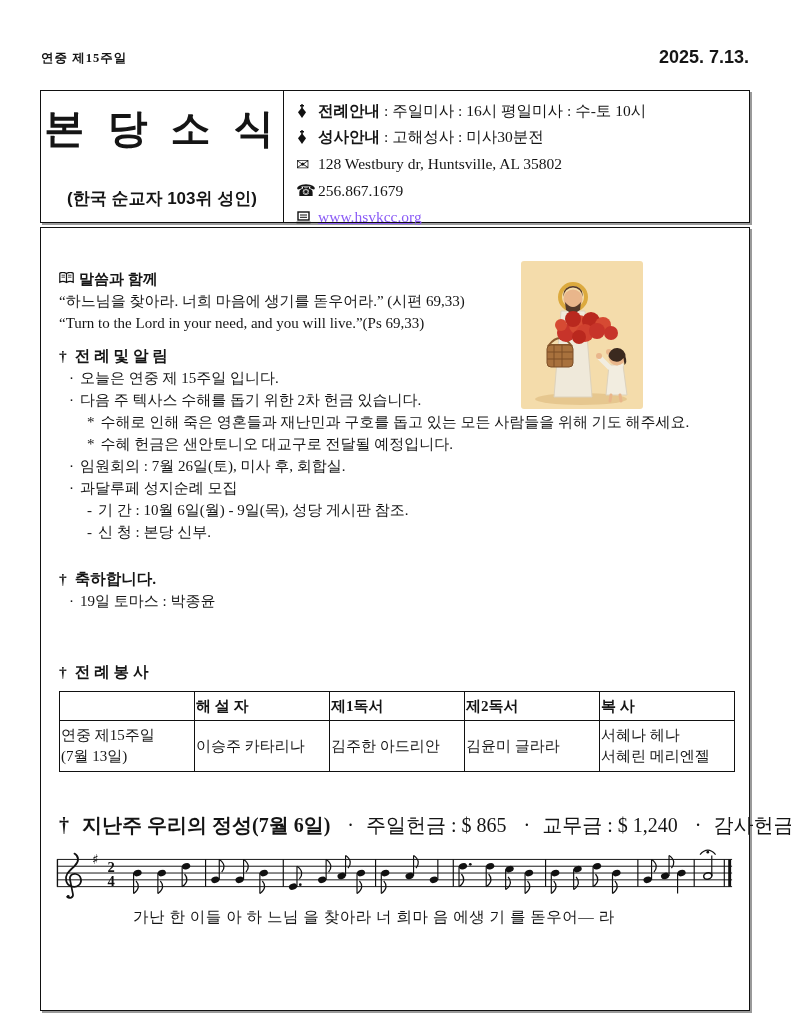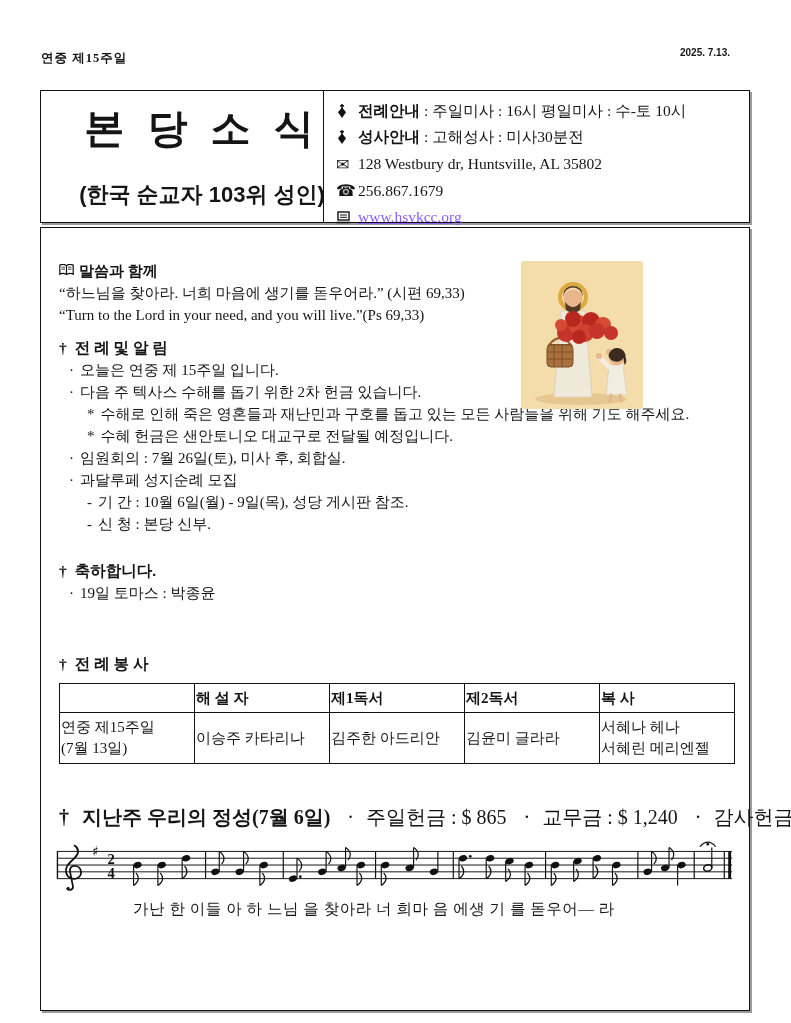--- a/index.html
+++ b/index.html
@@ -2,50 +2,50 @@
 <html><head>
 <meta charset="utf-8">
 <style>
   * { margin:0; padding:0; box-sizing:border-box; }
   html,body { background:#fff; }
   .page {
     position:relative; width:791px; height:1023px; background:#fff;
     font-family:"Liberation Serif","DejaVu Serif",serif; color:#151515; overflow:hidden;
   }
   .topline-left { position:absolute; left:41px; top:50px; font-size:12.5px; font-weight:bold; letter-spacing:1px; }
-  .topline-right { position:absolute; right:61px; top:47px; font-size:10px; font-weight:bold; font-family:"Liberation Sans","DejaVu Sans",sans-serif; }
+  .topline-right { position:absolute; right:42px; top:47px; font-size:18px; font-weight:bold; font-family:"Liberation Sans","DejaVu Sans",sans-serif; }
 
   
   .header-box {
     position:absolute; left:40px; top:90px; width:710px; height:133px;
-    border:1.6px solid #111; box-shadow:2px 2px 0 #9a9a9a; display:flex; background:#fff;padding-left:40px;
+    border:1.6px solid #111; box-shadow:2px 2px 0 #9a9a9a; display:flex; background:#fff;
   }
   .header-left {
     width:243px; border-right:1.6px solid #111; display:flex; flex-direction:column;
     align-items:center; justify-content:space-between; padding:10px 0 12px;
   }
   .masthead {
     font-family:"Liberation Sans","DejaVu Sans",sans-serif; font-weight:bold;
     font-size:40px; letter-spacing:6px; white-space:nowrap;
   }
   .masthead-sub {
     font-family:"Liberation Sans","DejaVu Sans",sans-serif; font-weight:bold;
-    font-size:22px; white-space:nowrap;
+    font-size:17px; white-space:nowrap;
   }
   .header-right { flex:1; padding:7px 6px 6px 12px; }
   .info-row { display:flex; align-items:center; height:26.5px; font-size:15.5px; white-space:nowrap; }
   .info-ico { display:inline-flex; width:22px; justify-content:flex-start; align-items:center; font-size:16px; }
   .info-label { font-family:Liberation Mono, monospace; font-weight:bold; font-size:15.5px; margin-right:4px; }
   .weblink { color:#8b5cf6; text-decoration:underline; cursor:pointer; }
 
   
   .main-box {
     position:absolute; left:40px; top:227px; width:710px; height:784px;
     border:1.6px solid #111; box-shadow:2px 2px 0 #9a9a9a; background:#fff;
-    padding:32px 16px 0 18px;
+    padding:40px 16px 0 18px;
   }
   .bold { font-weight:bold; }
   .line { font-size:15px; line-height:22px; white-space:nowrap; }
   .quote { font-size:15px; line-height:22px; white-space:nowrap; }
   .sec-title { font-size:15.5px; font-weight:bold; line-height:22px; white-space:nowrap; }
   .cross { font-weight:bold; margin-right:8px; }
   .ind1 { padding-left:10px; }
   .ind2 { padding-left:28px; }
   .bullet { display:inline-block; margin-right:6px; }
 

